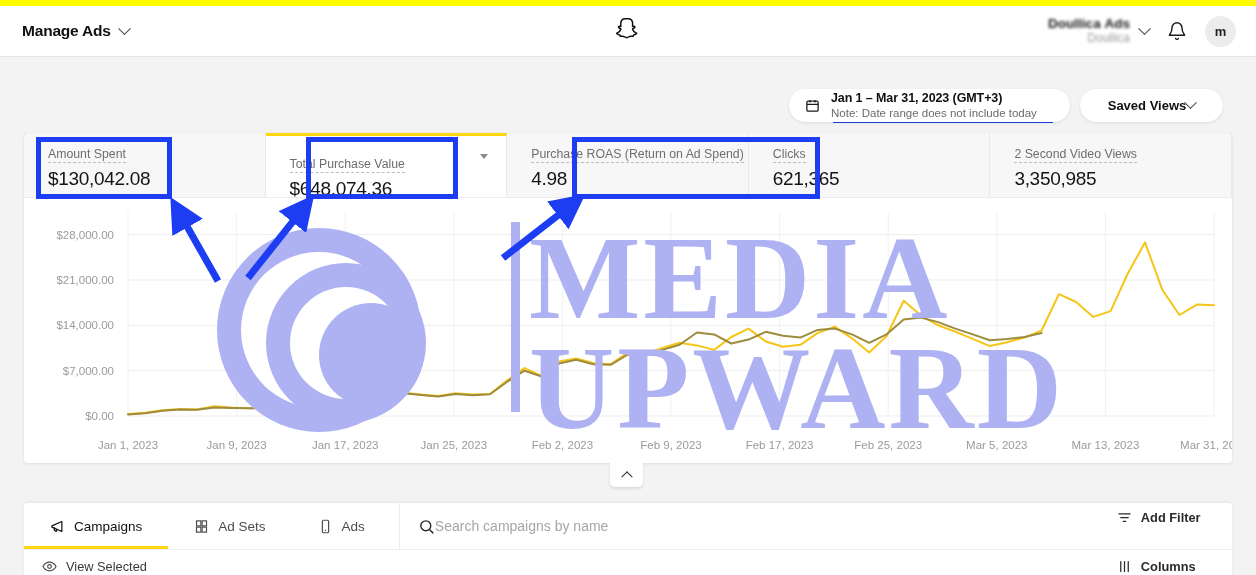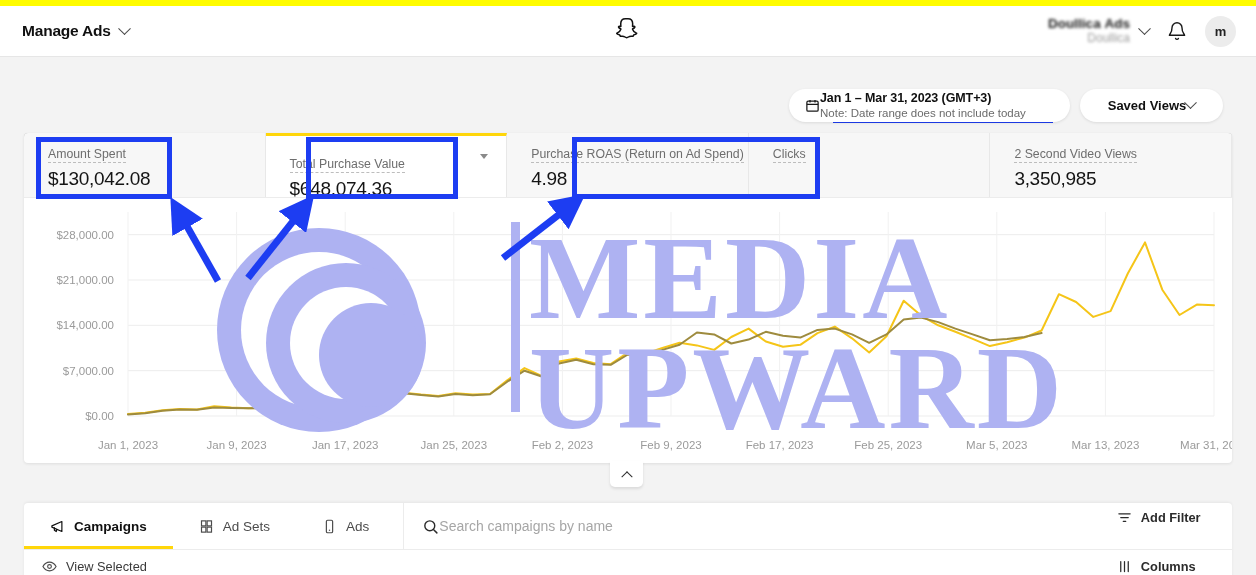--- a/index.html
+++ b/index.html
@@ -35,21 +35,21 @@
     width: 31px; height: 31px; border-radius: 50%; background: #ececec;
     display:flex; align-items:center; justify-content:center;
     font-size: 13px; font-weight: bold; color: #222;
   }
 
   
   .controls { position: relative; height: 58px; }
   .daterange {
     position: absolute; left: 789px; top: 89px; width: 281px; height: 33px;
     background: #fff; border-radius: 17px; display: flex; align-items: center;
-    padding: 0 16px; box-shadow: 0 1px 3px rgba(0,0,0,.10);
+    gap: 11px; padding: 0 16px; box-shadow: 0 1px 3px rgba(0,0,0,.10);
   }
   .cal { width: 15px; height: 15px; flex: 0 0 auto; }
   .dr-text { line-height: 1.25; }
   .dr-main { font-size: 12.5px; font-weight: bold; color: #101010; letter-spacing: -.1px; }
   .dr-note { font-size: 11.5px; color: #6b6b6b; }
   .dr-underline {
     position: absolute; left: 833px; top: 116px; width: 220px; height: 7px; background: #1d3df2;
   }
   .savedviews {
     position: absolute; left: 1080px; top: 89px; width: 143px; height: 33px;
@@ -106,21 +106,21 @@
   
   .bottom {
     position: absolute; left: 24px; top: 503px; width: 1208px; height: 80px;
     background: #fff; border-radius: 4px 4px 0 0; box-shadow: 0 -1px 3px rgba(0,0,0,.06);
   }
   .tabsrow { height: 47px; display: flex; align-items: stretch; border-bottom: 1px solid #ececec; }
   .tab {
     display: flex; align-items: center; gap: 9px; padding: 0 26px; position: relative;
     font-size: 13.5px; color: #4c4c4c;
   }
-  .tab.active { color: #101010; font-weight: bold; }
+  .tab.active { color: #101010; font-weight: normal; }
   .tab.active:after {
     content:''; position:absolute; left: 0; right: 0; bottom: 0; height: 3px; background: #FFD60A;
   }
   .searchbox { display: flex; align-items: center; padding-left: 18px; border-left: 1px solid #ececec; flex: 1; margin-left: 8px; }
   .searchinput {
     border: none; outline: none; font-size: 14px; color: #3c3c3c;
     font-family: "Liberation Sans", sans-serif; width: 100%; background: transparent;
   }
   .searchinput::placeholder { color: #a6a6a6; }
   .actionsrow { height: 33px; display: flex; align-items: center; padding: 0 0 0 18px; }
@@ -187,21 +187,21 @@
     <span class="sv-label">Saved Views</span>
     <span class="chev"></span>
   </div>
 
   <div class="panel">
 
     <div class="metrics" id="metrics">
         <div class="metric"><div class="m-label">Amount Spent</div><div class="m-value">$130,042.08</div></div>
         <div class="metric selected"><div class="m-label">Total Purchase Value</div><div class="m-value">$648,074.36</div><span class="m-caret"></span></div>
         <div class="metric"><div class="m-label">Purchase ROAS (Return on Ad Spend)</div><div class="m-value">4.98</div></div>
-        <div class="metric"><div class="m-label">Clicks</div></div>
+        <div class="metric"><div class="m-label">Clicks</div><div class="m-value">621,365</div></div>
         <div class="metric"><div class="m-label">2 Second Video Views</div><div class="m-value">3,350,985</div></div>
       </div>
 
     <div class="chartwrap">
 
       <svg class="chart-svg" id="chartsvg" width="1208" height="265" viewBox="0 0 1208 265">
           <line x1="104" y1="218" x2="1190" y2="218" stroke="#ededed" stroke-width="1"></line>
           <text x="90" y="222" text-anchor="end" class="ylab">$0.00</text>
           <line x1="104" y1="172.66666666666669" x2="1190" y2="172.66666666666669" stroke="#ededed" stroke-width="1"></line>
           <text x="90" y="176.66666666666669" text-anchor="end" class="ylab">$7,000.00</text>

